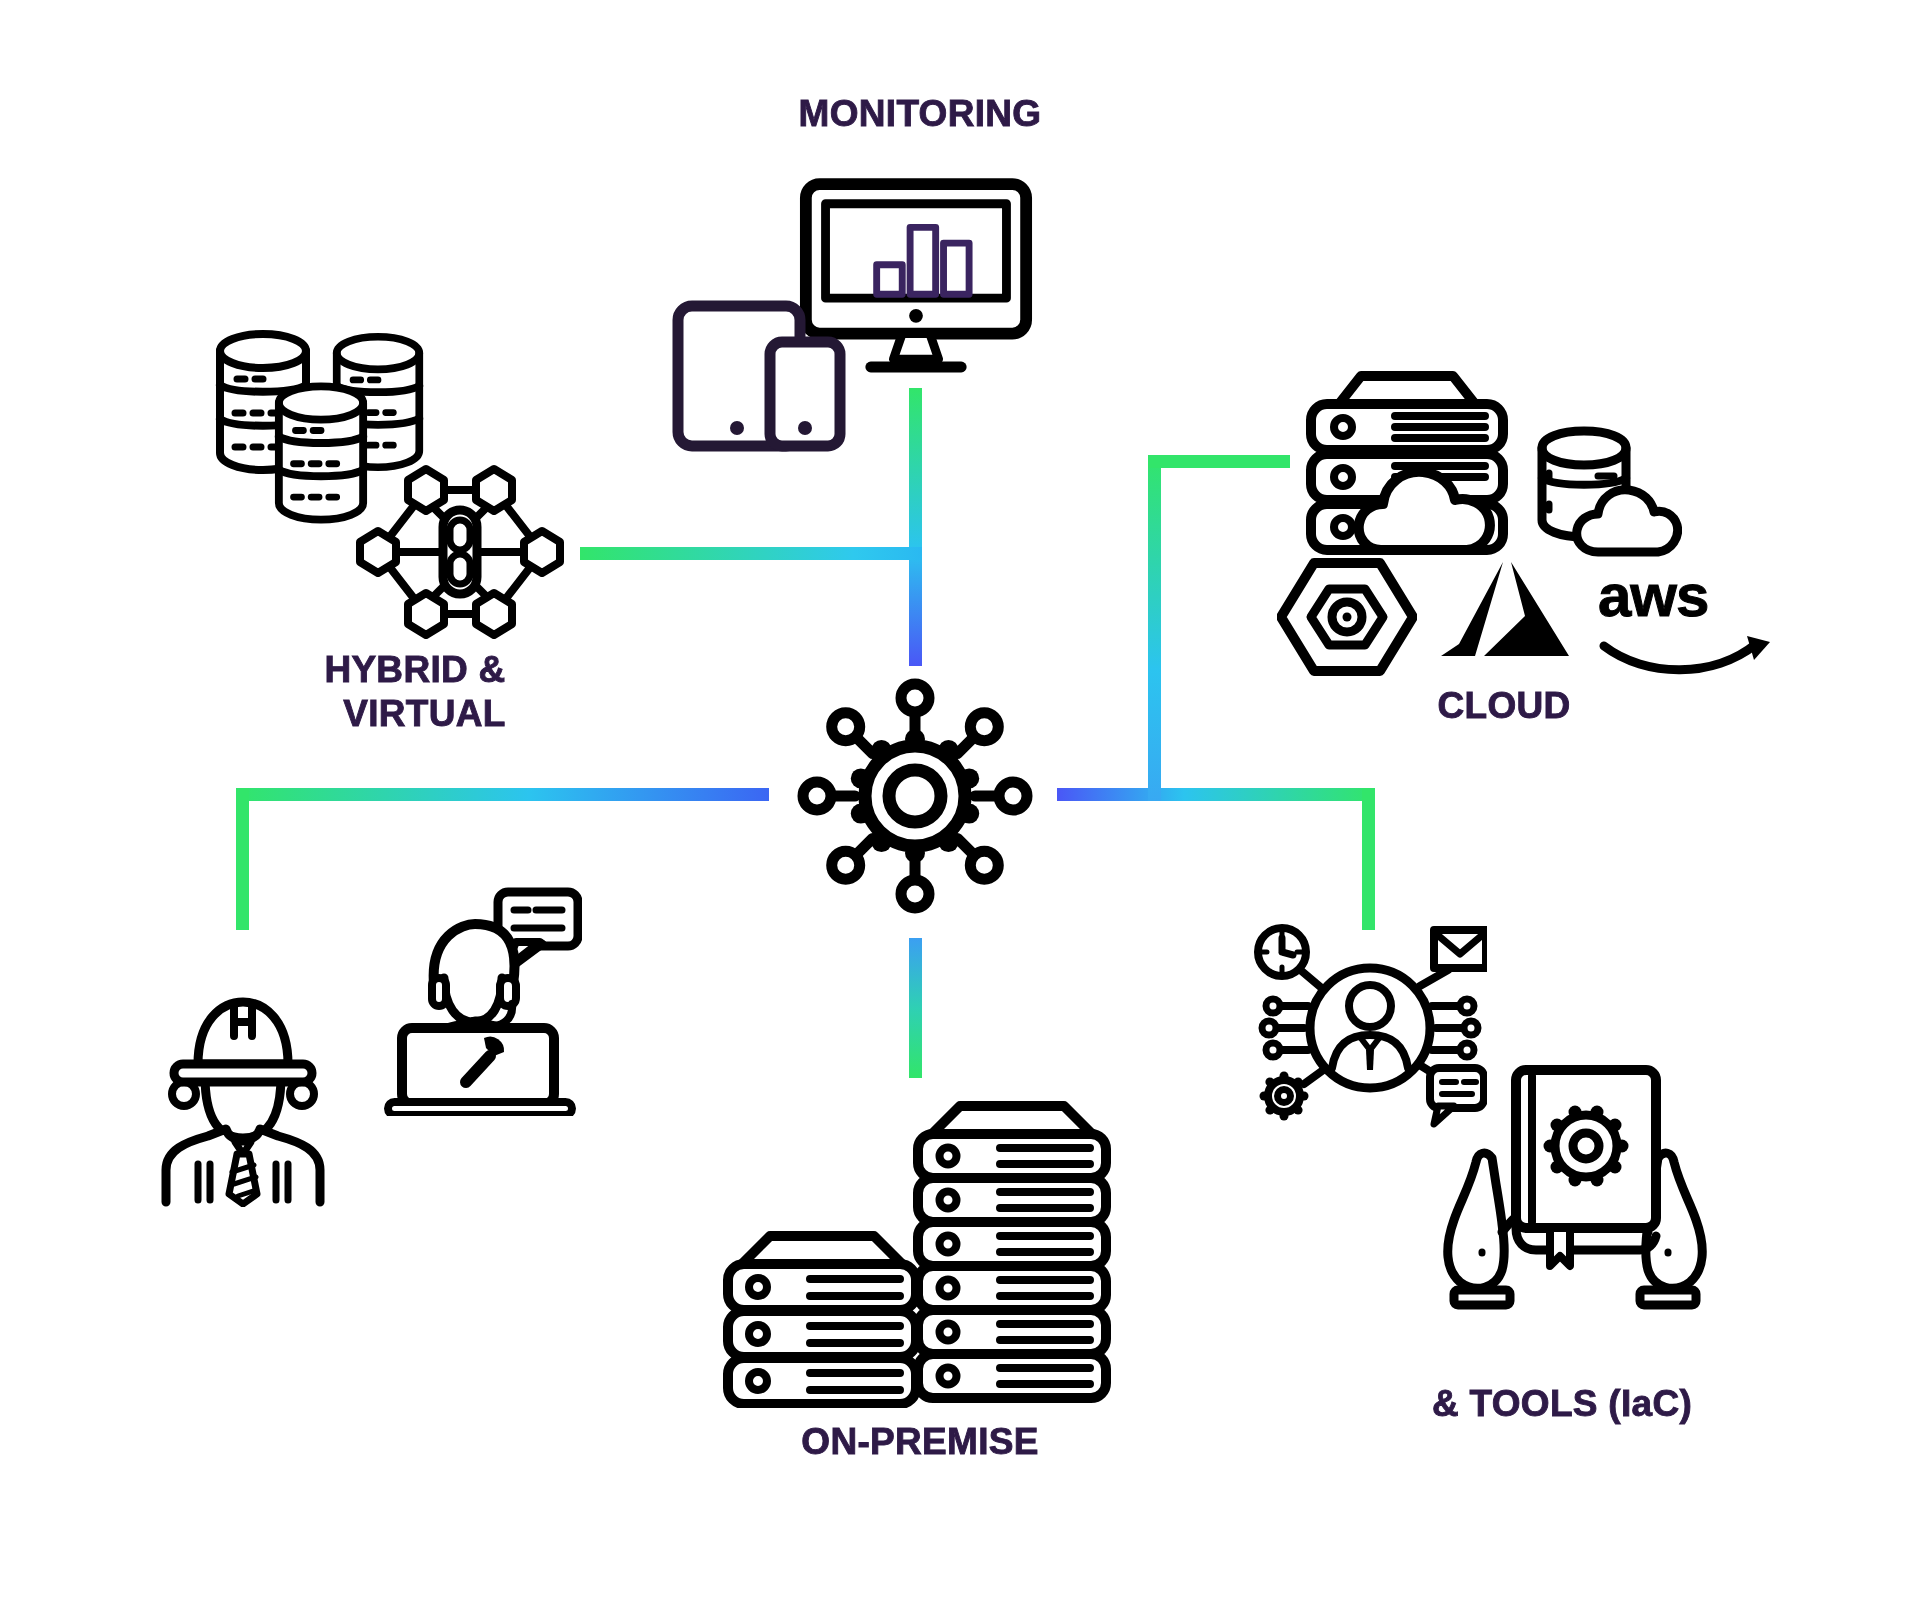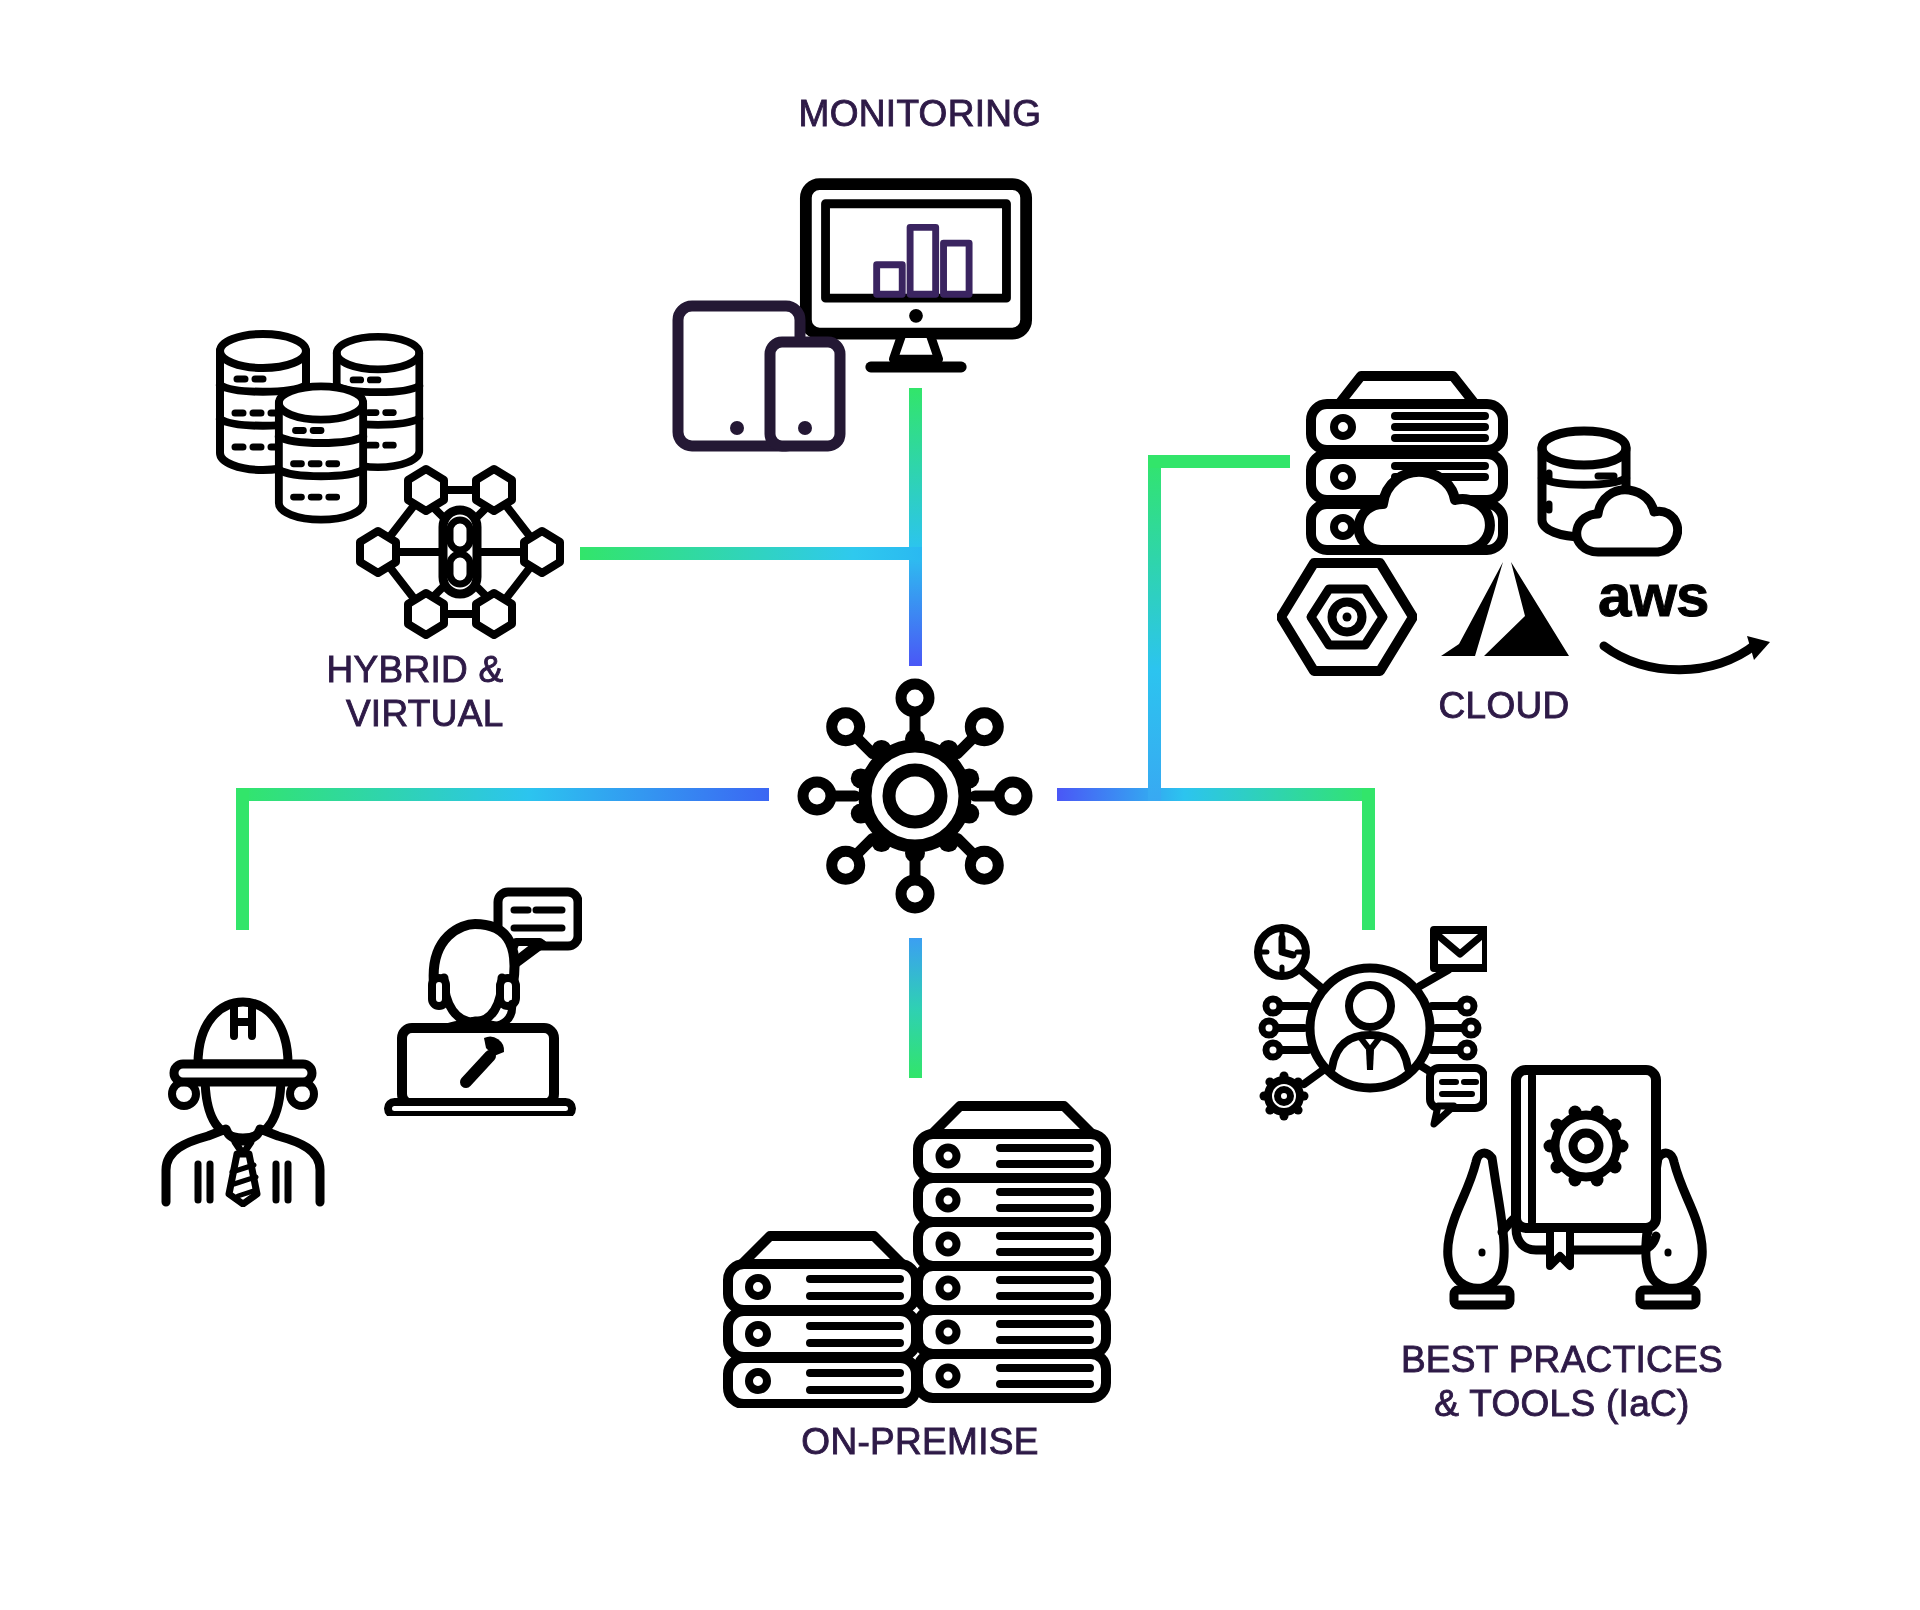--- a/index.html
+++ b/index.html
@@ -1,20 +1,20 @@
 <!DOCTYPE html>
 <html><head>
 <meta charset="utf-8">
 <style>
   html,body{margin:0;padding:0;background:#fff;}
   #canvas{position:relative;width:1920px;height:1610px;background:#fff;overflow:hidden;
           font-family:"Liberation Sans",sans-serif;}
   .conn{position:absolute;}
   .label{position:absolute;transform:translateX(-50%);text-align:center;
-         color:#2e1a47;font-weight:400;font-size:37px;line-height:44px;
+         color:#2e1a47;font-weight:700;font-size:37px;line-height:44px;
          letter-spacing:.3px;white-space:nowrap;-webkit-text-stroke:.9px #2e1a47;}
   .icon{position:absolute;}
   svg .k{stroke:#000;fill:none;stroke-linecap:round;stroke-linejoin:round;}
   svg .w{fill:#fff;}
   svg .p{stroke:#241834;}
   svg .bar{stroke:#3a2460;}
   #aws-text{position:absolute;left:1598px;top:566px;font-size:60px;font-weight:700;
             color:#000;letter-spacing:-1px;line-height:1;-webkit-text-stroke:1px #000;}
 </style>
 </head>
@@ -337,17 +337,17 @@
       <circle cx="167" cy="50" r="6.5"></circle>
         <circle cx="185" cy="63" r="6.5"></circle>
     </g>
     <circle class="k w" stroke-width="9" cx="156" cy="84" r="31"></circle>
     <circle class="k w" stroke-width="9" cx="156" cy="84" r="13"></circle>
     <path class="k" stroke-width="9" d="M86 166 C86 180 94 188 106 188 L210 188 C218 188 224 182 226 174"></path>
     <polygon class="k w" stroke-width="8" points="120,166 120,204 130,194 140,204 140,166"></polygon>
   </svg>
 
   <div class="label" style="left:1562px;top:1338px;">
-    <span>BEST PRACTICES</span><br>
+    <br>
     <span>&amp; TOOLS (IaC)</span>
   </div>
 
 </div>
 
 </body></html>

